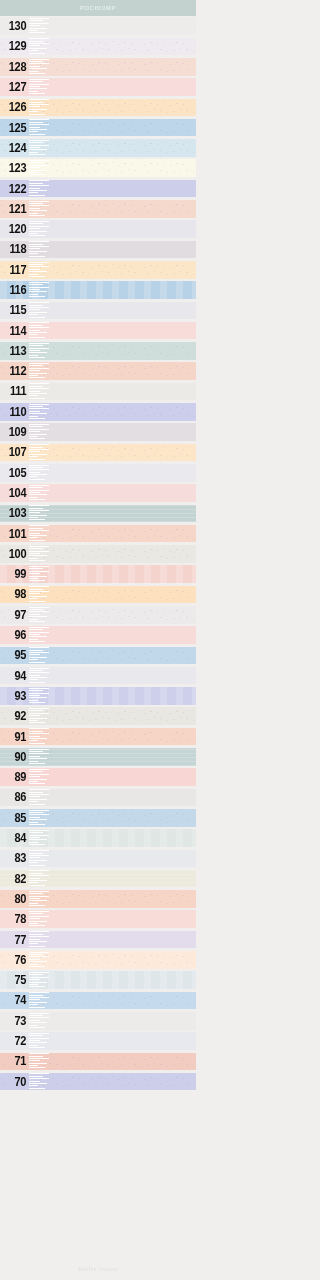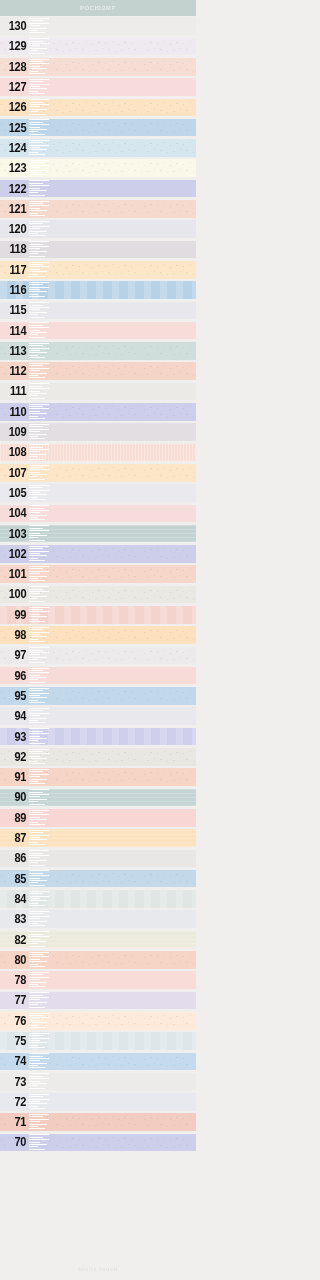--- a/index.html
+++ b/index.html
@@ -453,35 +453,20 @@
           <i></i>
           <i></i>
           <i></i>
           <i></i>
           <i></i>
           <i></i>
         </div>
         <div class="row-num">109</div>
       </div>
       <div class="row">
-        <div class="band" style="background: rgb(248, 221, 213);">
-          <div class="tex hatch"></div>
-        </div>
-        <div class="ruler">
-          <i></i>
-          <i></i>
-          <i></i>
-          <i></i>
-          <i></i>
-          <i></i>
-          <i></i>
-        </div>
-        <div class="row-num">108</div>
-      </div>
-      <div class="row">
         <div class="band" style="background: rgb(253, 229, 200);">
           <div class="tex sp"></div>
         </div>
         <div class="ruler">
           <i></i>
           <i></i>
           <i></i>
           <i></i>
           <i></i>
           <i></i>
@@ -528,35 +513,20 @@
           <i></i>
           <i></i>
           <i></i>
           <i></i>
           <i></i>
           <i></i>
         </div>
         <div class="row-num">103</div>
       </div>
       <div class="row">
-        <div class="band" style="background: rgb(205, 207, 234);">
-          <div class="tex sp"></div>
-        </div>
-        <div class="ruler">
-          <i></i>
-          <i></i>
-          <i></i>
-          <i></i>
-          <i></i>
-          <i></i>
-          <i></i>
-        </div>
-        <div class="row-num">102</div>
-      </div>
-      <div class="row">
         <div class="band" style="background: rgb(245, 214, 200);">
           <div class="tex sp"></div>
         </div>
         <div class="ruler">
           <i></i>
           <i></i>
           <i></i>
           <i></i>
           <i></i>
           <i></i>
@@ -736,35 +706,20 @@
         <div class="ruler">
           <i></i>
           <i></i>
           <i></i>
           <i></i>
           <i></i>
           <i></i>
           <i></i>
         </div>
         <div class="row-num">89</div>
-      </div>
-      <div class="row">
-        <div class="band" style="background: rgb(253, 226, 191);">
-          <div class="tex streak"></div>
-        </div>
-        <div class="ruler">
-          <i></i>
-          <i></i>
-          <i></i>
-          <i></i>
-          <i></i>
-          <i></i>
-          <i></i>
-        </div>
-        <div class="row-num">87</div>
       </div>
       <div class="row">
         <div class="band" style="background: rgb(233, 231, 229);">
           <div class="tex plain"></div>
         </div>
         <div class="ruler">
           <i></i>
           <i></i>
           <i></i>
           <i></i>

